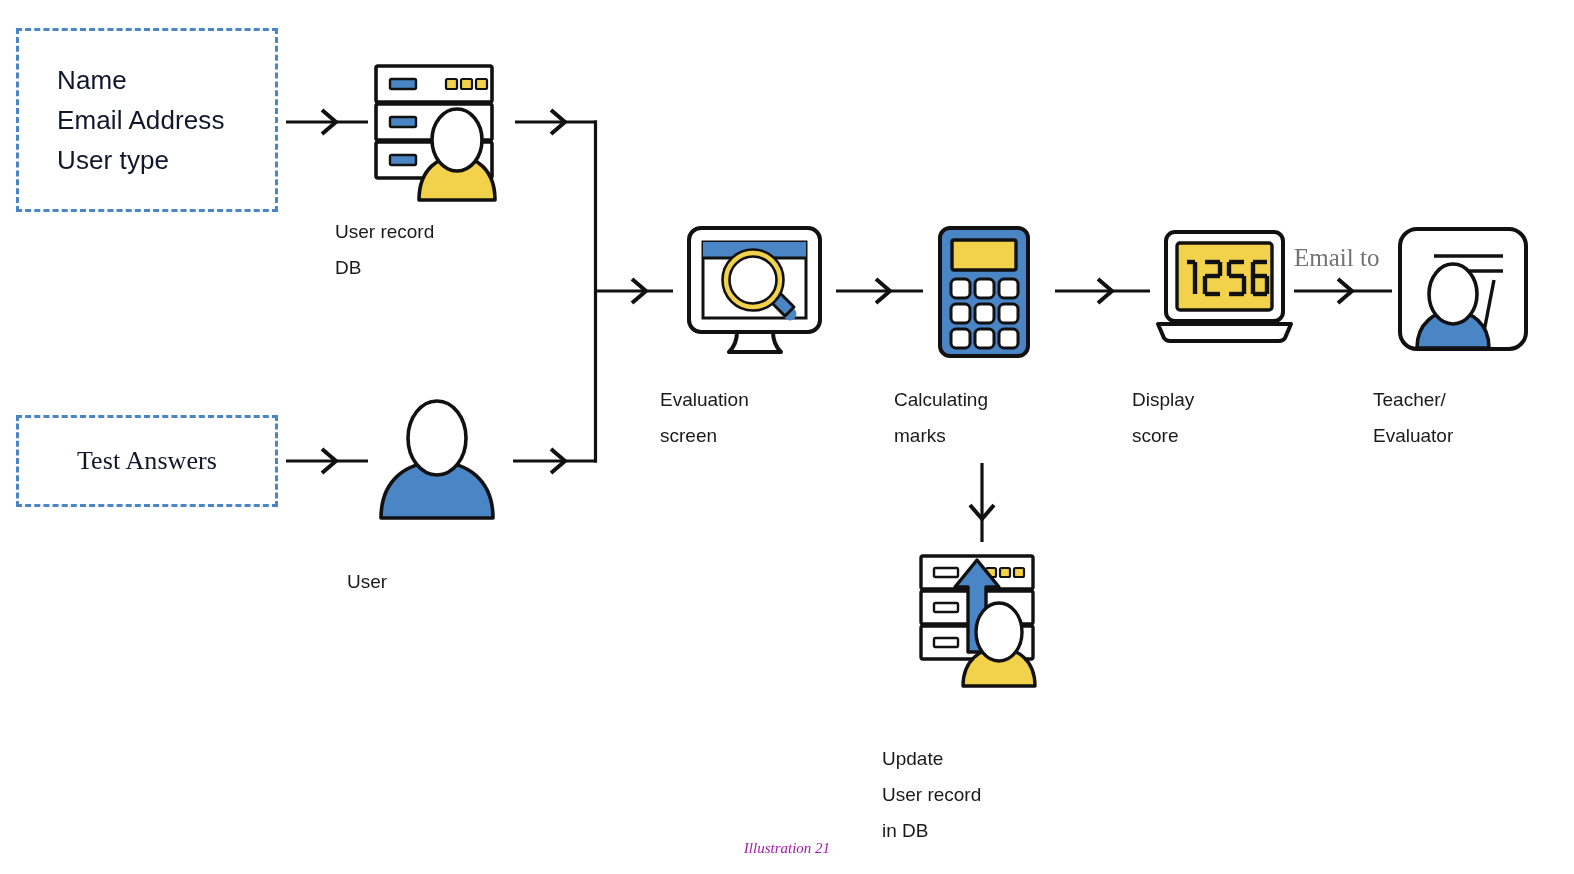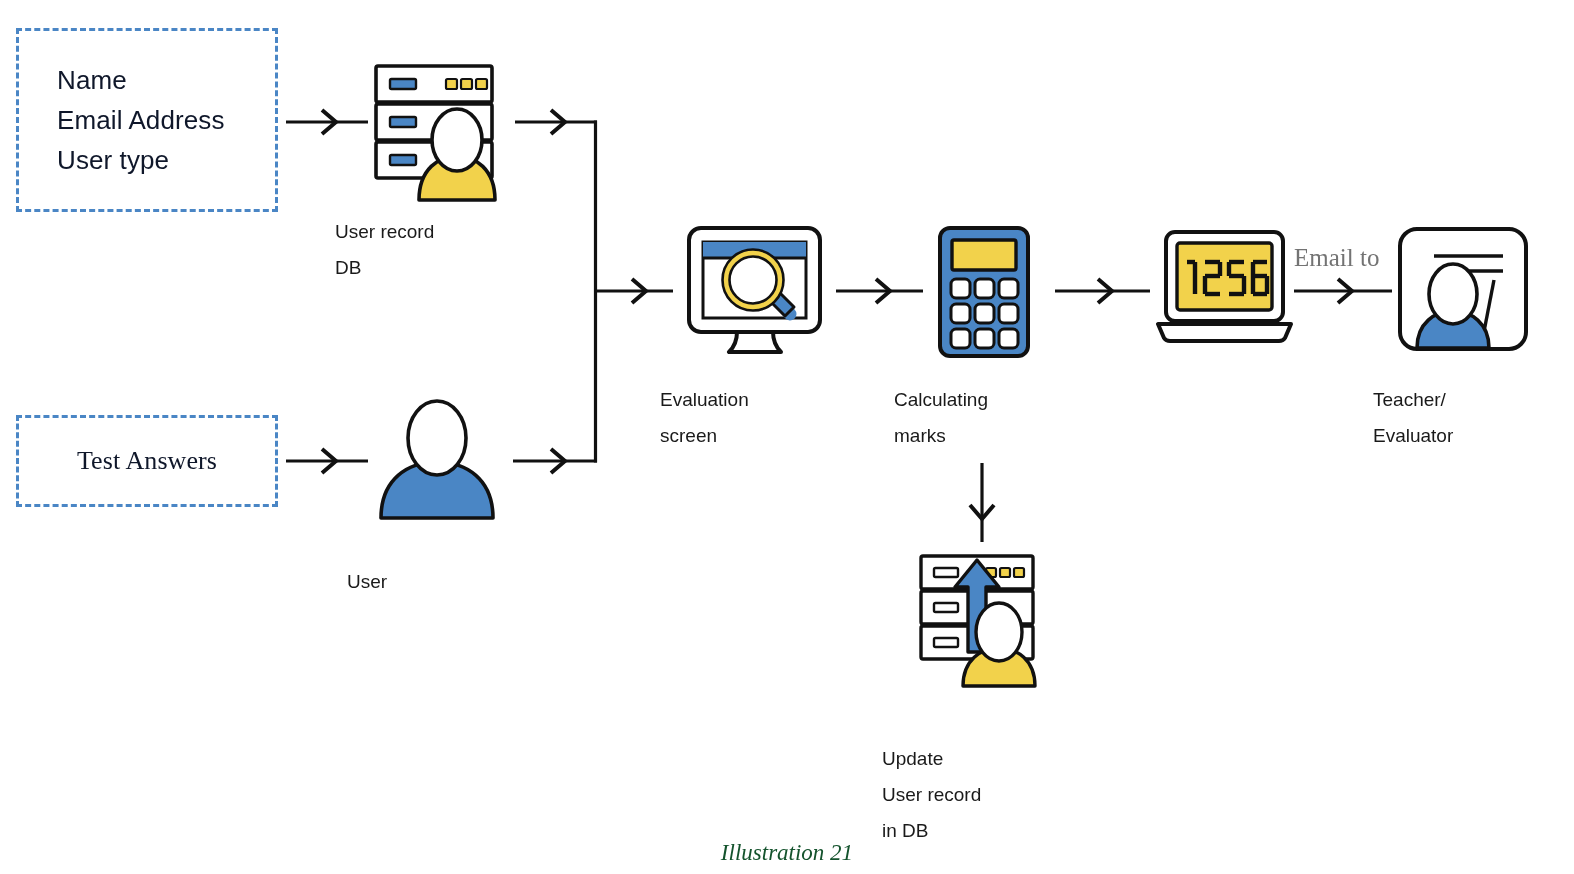--- a/index.html
+++ b/index.html
@@ -50,22 +50,22 @@
   .edge-label {
     font-family: "Liberation Serif", serif;
     font-size: 25px;
     color: #737373;
     white-space: nowrap;
   }
 
   .figure-caption {
     font-family: "Liberation Serif", serif;
     font-style: italic;
-    font-size: 23px;
-    color: #14532d;
+    font-size: 15px;
+    color: #a21caf;
     text-align: center;
     width: 100%;
   }
 
   svg { display: block; overflow: visible; }
 </style>
 </head>
 <body>
 
 <div id="canvas">
@@ -225,20 +225,22 @@
 
         <path d="M71 8 L85 8"></path>
         <path d="M71 8 L71 40"></path>
         <path d="M71 22 L85 22"></path>
         <path d="M85 22 L85 40"></path>
         <path d="M71 40 L85 40"></path>
       </g>
     </svg>
     <span class="abs" style="left:0; top:0; width:0; height:0; overflow:hidden; opacity:0;">1256</span>
   </div>
+  <div class="abs caption" style="left:1132px; top:382px; width:180px;">Display
+score</div>
 
   <div class="abs edge-label" style="left:1294px; top:244px;">Email to</div>
 
   <div class="abs" style="left:1396px; top:226px; width:134px; height:126px;">
     <svg width="134" height="126" viewBox="0 0 134 126">
       <rect x="4" y="3" width="126" height="120" rx="17" fill="#ffffff" stroke="#111111" stroke-width="4"></rect>
 
       <line x1="38" y1="30" x2="107" y2="30" stroke="#111111" stroke-width="3.4"></line>
       <line x1="73" y1="45" x2="107" y2="45" stroke="#111111" stroke-width="3.4"></line>
 

